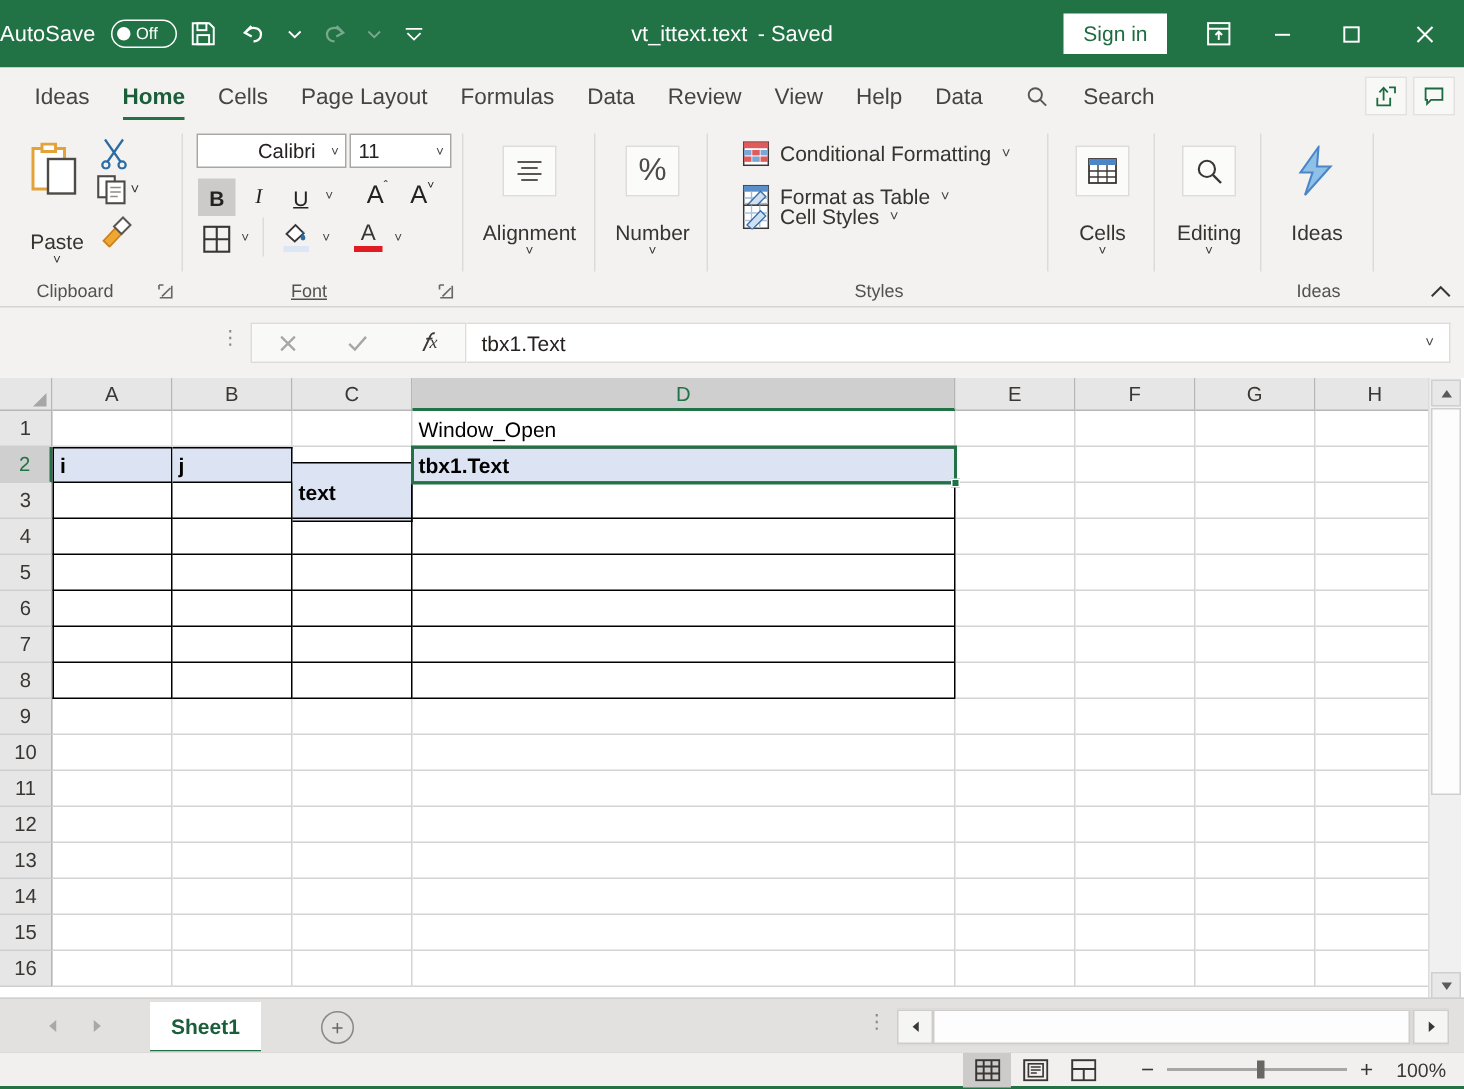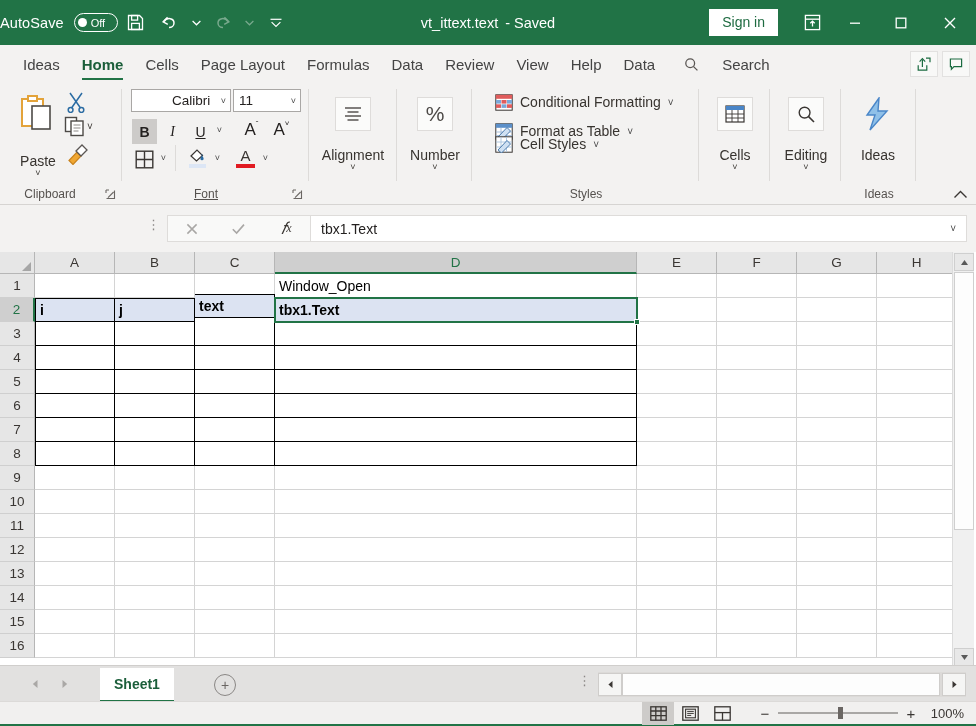--- a/index.html
+++ b/index.html
@@ -613,21 +613,21 @@
         <div class="cell" style="left: 35px; top: 22px; width: 80px; height: 24px;"></div>
         <div class="cell" style="left: 115px; top: 22px; width: 80px; height: 24px;"></div>
         <div class="cell" style="left: 195px; top: 22px; width: 80px; height: 24px;"></div>
         <div class="cell" style="left: 275px; top: 22px; width: 362px; height: 24px;">Window_Open</div>
         <div class="cell" style="left: 637px; top: 22px; width: 80px; height: 24px;"></div>
         <div class="cell" style="left: 717px; top: 22px; width: 80px; height: 24px;"></div>
         <div class="cell" style="left: 797px; top: 22px; width: 80px; height: 24px;"></div>
         <div class="cell" style="left: 877px; top: 22px; width: 80px; height: 24px;"></div>
         <div class="cell boxed boxtop boxleft rowsel" style="left: 35px; top: 46px; width: 80px; height: 24px;">i</div>
         <div class="cell boxed boxtop rowsel" style="left: 115px; top: 46px; width: 80px; height: 24px;">j</div>
-        <div class="cell boxed boxtop rowsel" style="left: 195px; top: 42px; width: 80px; height: 24px;">text</div>
+        <div class="cell boxed boxtop rowsel" style="left: 195px; top: 56px; width: 80px; height: 40px;">text</div>
         <div class="cell boxed boxtop rowsel" style="left: 275px; top: 46px; width: 362px; height: 24px;">tbx1.Text</div>
         <div class="cell" style="left: 637px; top: 46px; width: 80px; height: 24px;"></div>
         <div class="cell" style="left: 717px; top: 46px; width: 80px; height: 24px;"></div>
         <div class="cell" style="left: 797px; top: 46px; width: 80px; height: 24px;"></div>
         <div class="cell" style="left: 877px; top: 46px; width: 80px; height: 24px;"></div>
         <div class="cell boxed boxleft" style="left: 35px; top: 70px; width: 80px; height: 24px;"></div>
         <div class="cell boxed" style="left: 115px; top: 70px; width: 80px; height: 24px;"></div>
         <div class="cell boxed" style="left: 195px; top: 70px; width: 80px; height: 24px;"></div>
         <div class="cell boxed" style="left: 275px; top: 70px; width: 362px; height: 24px;"></div>
         <div class="cell" style="left: 637px; top: 70px; width: 80px; height: 24px;"></div>

